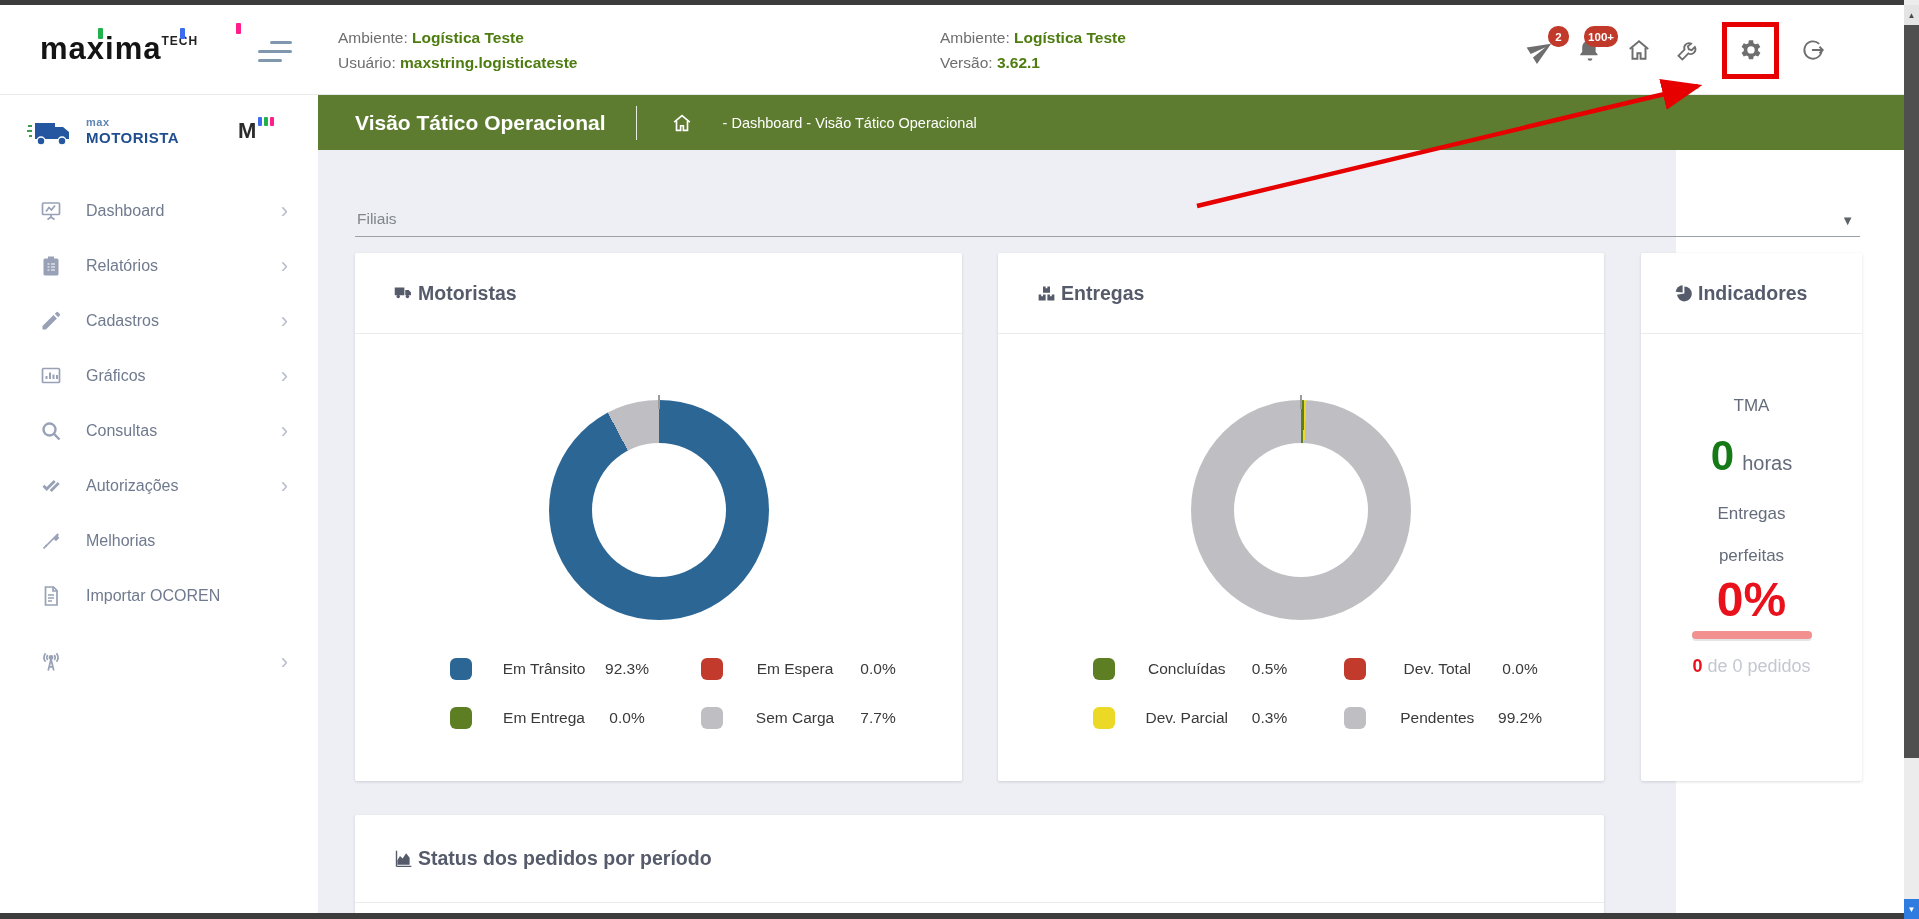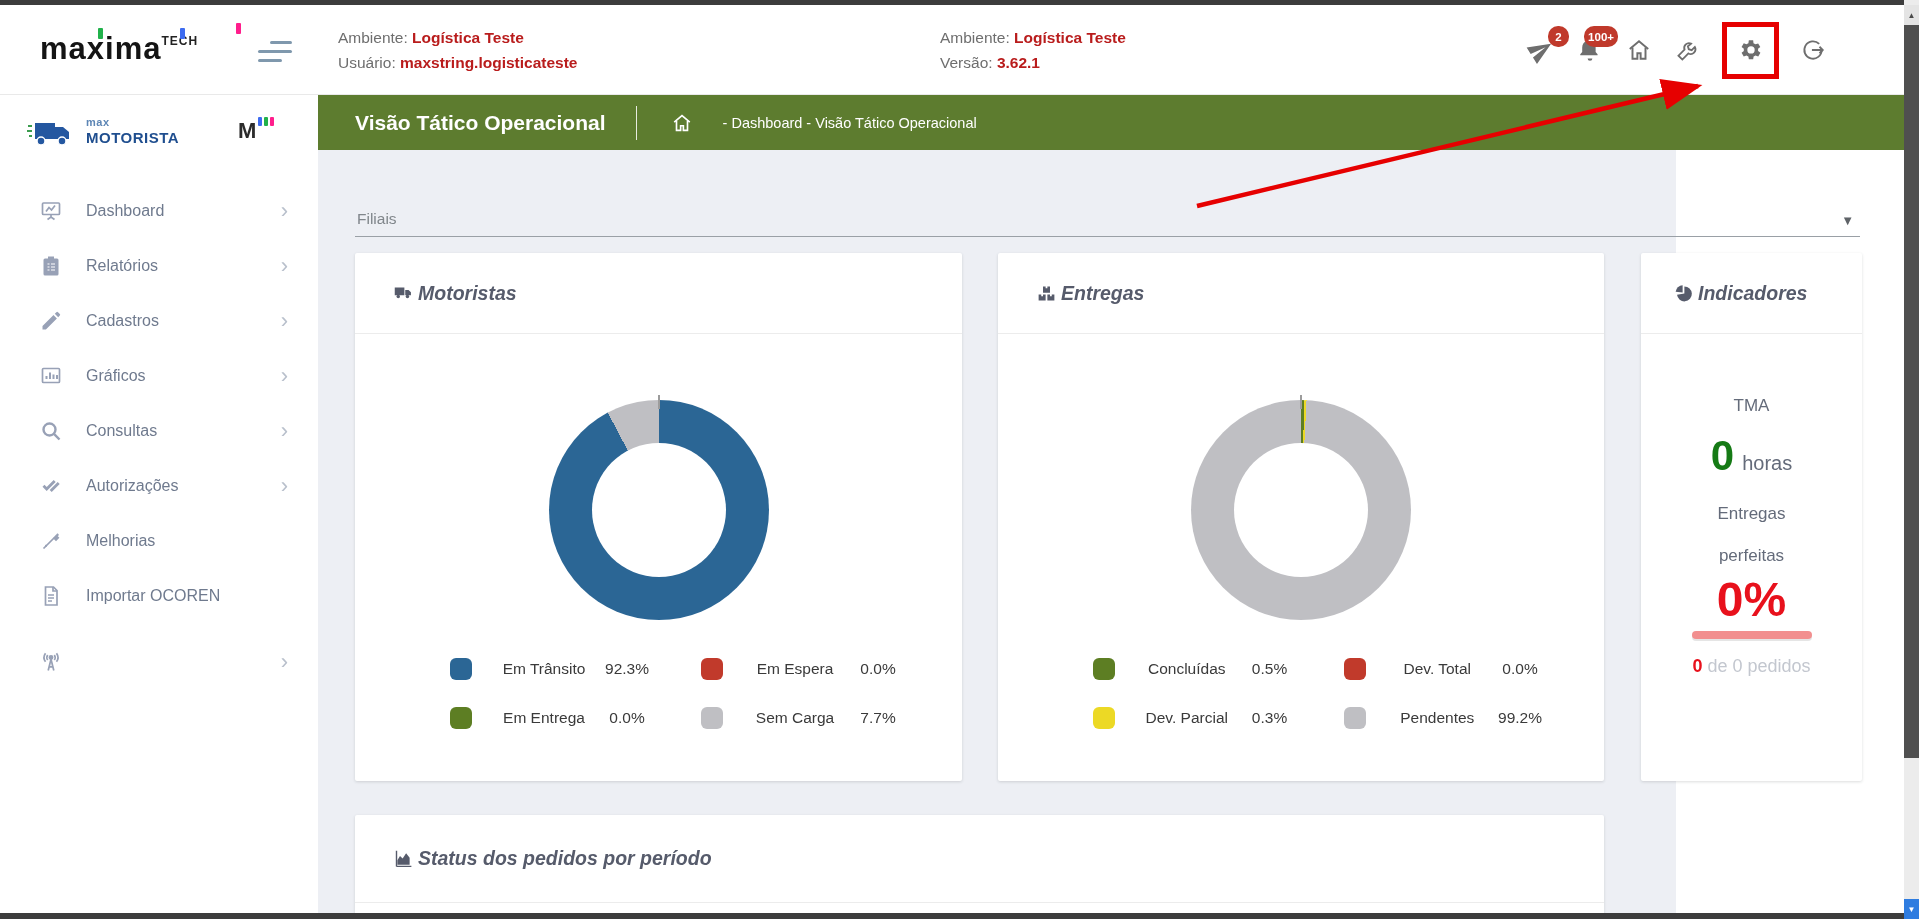--- a/index.html
+++ b/index.html
@@ -21,21 +21,21 @@
   .tick.pink  { background:#ff1e8c; left:196px; top:-8px; }
   .hamburger { position:absolute; left:258px; top:36px; width:40px; height:26px; cursor:pointer; }
   .hamburger div { height:3px; background:#7f98ad; border-radius:2px; margin-bottom:6px; }
   .hamburger .l1 { width:22px; margin-left:12px; }
   .hamburger .l2 { width:34px; }
   .hamburger .l3 { width:24px; }
 
   .hinfo { position:absolute; top:20px; font-size:15.5px; color:#6e6e6e; line-height:25px; }
   .hinfo.left { left:338px; }
   .hinfo.center { left:940px; }
-  .hinfo b { color:#b91c1c; font-weight:700; }
+  .hinfo b { color:#4d7c0f; font-weight:700; }
 
   .hicons { position:absolute; right:76px; top:12px; height:66px; display:flex; align-items:center; gap:19px; }
   .hicon { position:relative; width:30px; height:30px; display:flex; align-items:center; justify-content:center; color:#6e6e6e; cursor:pointer; }
   .hicon svg { width:26px; height:26px; }
   .badge { position:absolute; top:-9px; right:-13px; background:#c0392b; color:#fff; font-weight:700;
     border-radius:10px; min-width:21px; height:21px; padding:0 4px; font-size:11.5px;
     display:flex; align-items:center; justify-content:center; }
   .gear-box { width:57px; height:57px; border:5px solid #e60000; display:flex; align-items:center; justify-content:center; }
 
   
@@ -69,21 +69,21 @@
   .content { position:absolute; left:318px; top:150px; width:1358px; height:769px; background:#edeff4; }
 
   .filiais { position:absolute; left:37px; top:45px; width:1505px; border-bottom:1px solid #9aa0a6; height:42px; cursor:pointer; }
   .filiais .flabel { position:absolute; left:2px; bottom:8px; font-size:15.5px; color:#80868b; }
   .filiais .caret { position:absolute; right:6px; bottom:8px; font-size:13px; color:#5f6368; }
 
   .card { position:absolute; background:#fff; box-shadow:0 1px 3px rgba(60,64,67,.18); border-radius:2px; }
   .card-head { height:81px; border-bottom:1px solid #ececec; display:flex; align-items:center; padding-left:38px; }
   .card-icon { display:flex; margin-right:4px; color:#565b6b; }
   .card-icon svg { width:21px; height:21px; }
-  .card-title { font-size:19.5px; font-weight:700; color:#565b6b;font-style:italic; }
+  .card-title { font-size:19.5px; font-weight:700; color:#565b6b; }
 
   .card-motoristas { left:37px; top:103px; width:607px; height:528px; }
   .card-entregas   { left:680px; top:103px; width:606px; height:528px; }
   .card-indicadores{ left:1323px; top:103px; width:221px; height:528px; }
   .card-status     { left:37px; top:665px; width:1249px; height:160px; }
 
   .donut { position:absolute; left:50%; top:147px; transform:translateX(-50%); width:220px; height:220px; border-radius:50%; }
   .donut-hole { position:absolute; left:50%; top:50%; transform:translate(-50%,-50%); width:134px; height:134px; border-radius:50%; background:#fff; }
   .donut-tick { position:absolute; left:50%; top:-5px; transform:translateX(-50%); width:2px; height:14px; background:#9c9c9c; }
 

